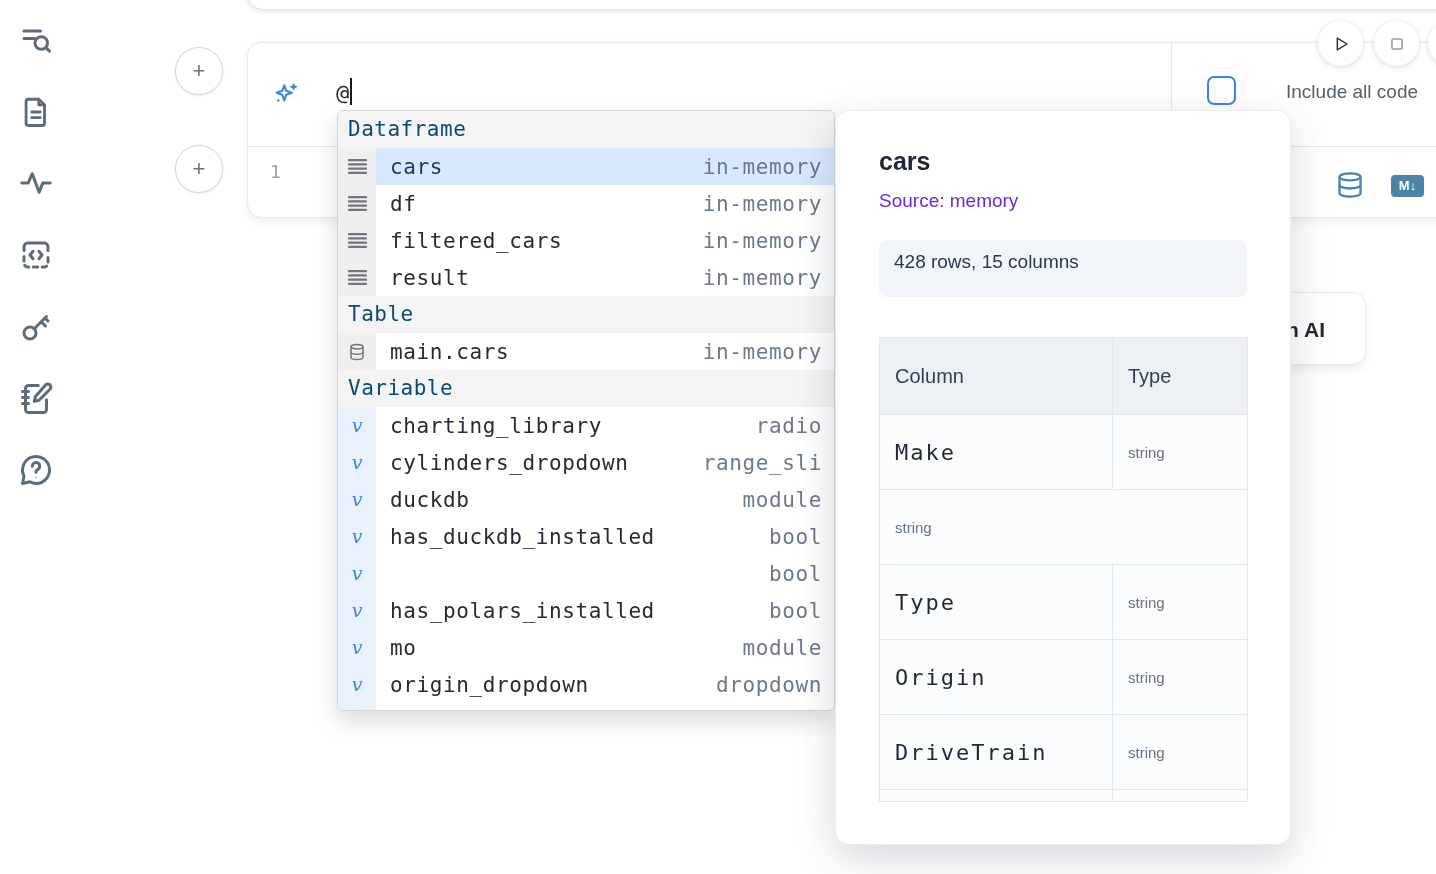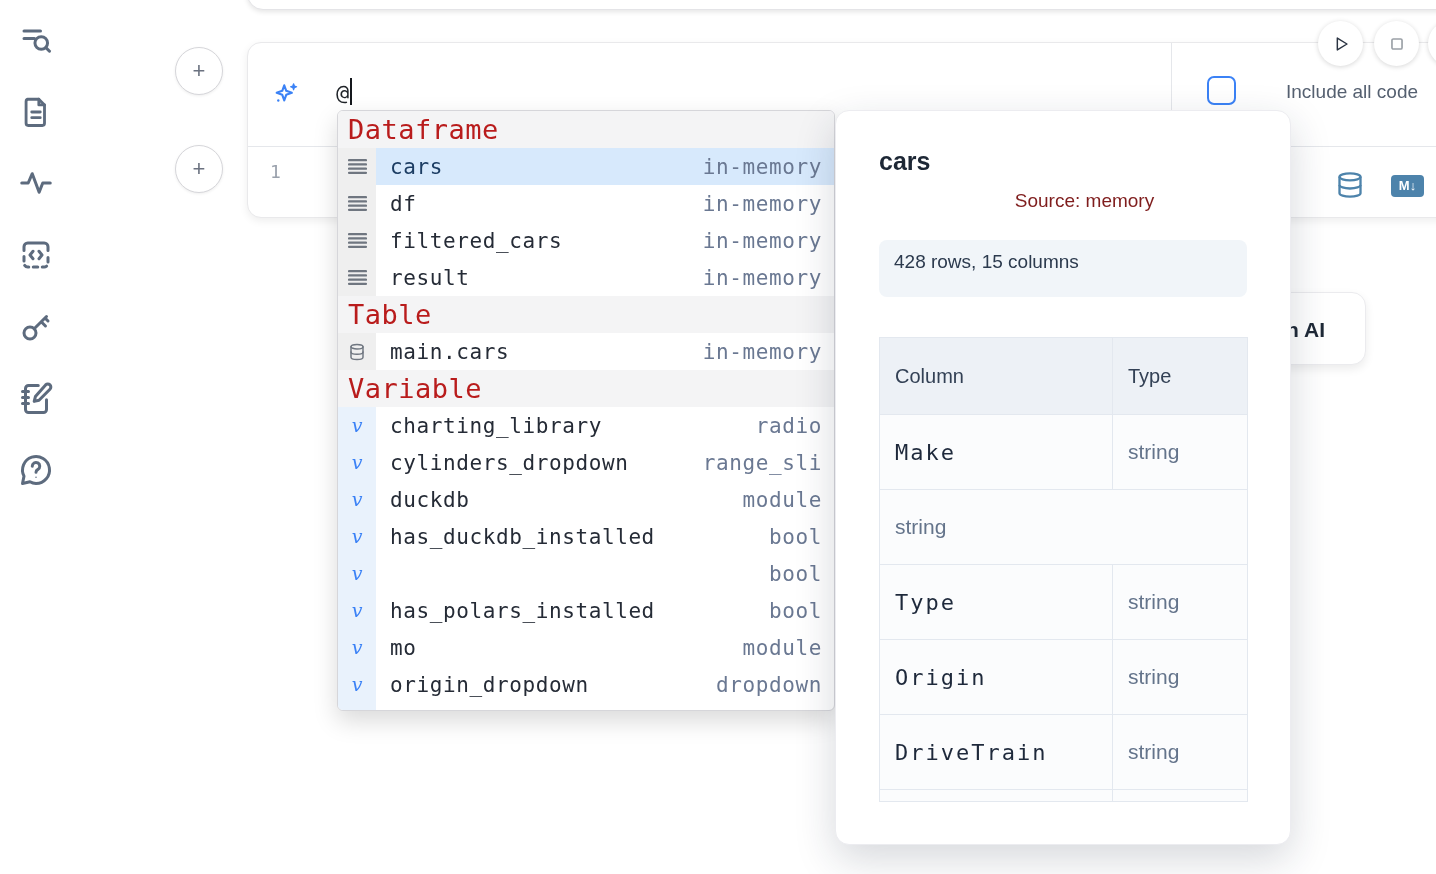--- a/index.html
+++ b/index.html
@@ -49,52 +49,52 @@
   
   .gen-ai-btn{position:absolute;left:1040px;top:292px;width:326px;height:73px;background:#fff;
               border:1px solid #ebebee;border-radius:14px;box-shadow:0 4px 10px rgba(0,0,0,.08);
               font-size:21px;font-weight:bold;color:#1f2937;text-align:right;line-height:73px;
               padding-right:40px;box-sizing:border-box;cursor:pointer;z-index:3;overflow:hidden;}
 
   
   .dropdown{position:absolute;left:337px;top:110px;width:498px;height:601px;background:#fff;
             border:1px solid #d6d6da;border-radius:6px;box-shadow:0 10px 25px rgba(0,0,0,.15);
             overflow:hidden;z-index:4;box-sizing:border-box;}
-  .dd-header{height:37px;background:#f4f4f5;color:#b91c1c;font-size:27px;line-height:37px;
+  .dd-header{height:37px;background:#f4f4f5;color:#0c4a6e;font-size:21px;line-height:37px;
              padding-left:10px;letter-spacing:.5px;}
   .dd-row{display:flex;height:37px;align-items:stretch;cursor:pointer;}
   .dd-gutter{width:38px;flex:none;display:flex;align-items:center;justify-content:center;background:#efefef;}
   .dd-gutter.var{background:#e9f2fc;}
   .dd-main{flex:1;display:flex;align-items:center;min-width:0;padding:0 12px 0 14px;}
   .dd-row.selected .dd-main{background:#d7e9fc;}
   .dd-name{font-size:21px;color:#252b36;letter-spacing:.6px;white-space:nowrap;}
   .dd-row.selected .dd-name{color:#1c3d63;}
   .dd-type{margin-left:auto;font-size:21px;color:#6a7892;letter-spacing:.6px;white-space:nowrap;
            overflow:hidden;padding-left:8px;}
   .var-glyph{font-family:"DejaVu Serif",serif;font-style:italic;color:#3b82f6;font-size:19px;line-height:1;}
   .dd-gutter svg{stroke:#6f7680;fill:none;stroke-width:2.2;stroke-linecap:round;}
 
   
   .panel{position:absolute;left:835px;top:110px;width:456px;height:735px;background:#fff;
          border:1px solid #ececf0;border-radius:14px;box-shadow:0 14px 40px rgba(30,40,60,.18);
          z-index:5;box-sizing:border-box;padding:36px 0 0 43px;}
   .panel-title{font-size:25px;font-weight:bold;color:#1d2735;}
-  .panel-source{margin-top:14px;font-size:19px;color:#7f1d1d;text-align:center;}
+  .panel-source{margin-top:14px;font-size:19px;color:#6d28d9;}
   .shape-badge{margin-top:28px;width:368px;height:57px;background:#f1f5f9;border-radius:8px;
                font-size:19px;color:#2c3a4e;line-height:43px;padding-left:15px;box-sizing:border-box;}
   .schema-table{margin-top:40px;width:369px;height:465px;overflow:hidden;
                 border:1px solid #e3e8ef;box-sizing:border-box;background:#fbfcfd;}
   .sch-header{display:flex;height:76px;background:#edf1f6;}
   .sch-header>div{display:flex;align-items:center;padding-left:15px;font-size:20px;color:#334155;box-sizing:border-box;}
   .sch-c1{width:233px;border-right:1px solid #e3e8ef;}
   .sch-c2{flex:1;}
   .sch-row{display:flex;height:74px;border-top:1px solid #e3e8ef;}
   .sch-row>div{display:flex;align-items:center;padding-left:15px;box-sizing:border-box;}
   .sch-name{font-size:22px;color:#1e293b;letter-spacing:2px;}
-  .sch-type{font-size:21px;color:#64748b;}
+  .sch-type{font-size:15px;color:#64748b;}
 </style>
 </head>
 <body>
 
 <div id="stage">
 
   <div class="sidebar" id="sidebar">
       <div class="side-icon" style="top: 0px;">
         <svg width="36" height="36" viewBox="0 0 24 24">
           <path d="M4 6h11M4 11h7"></path>

